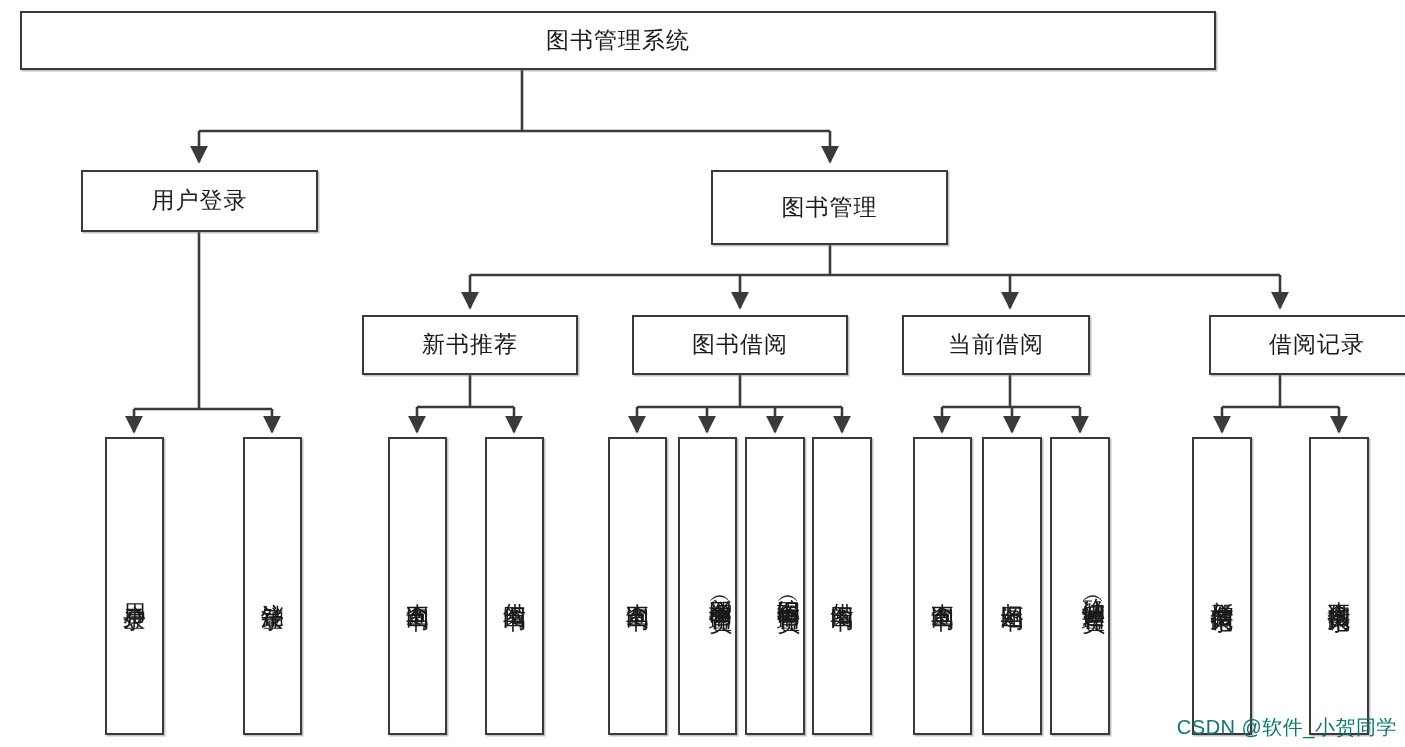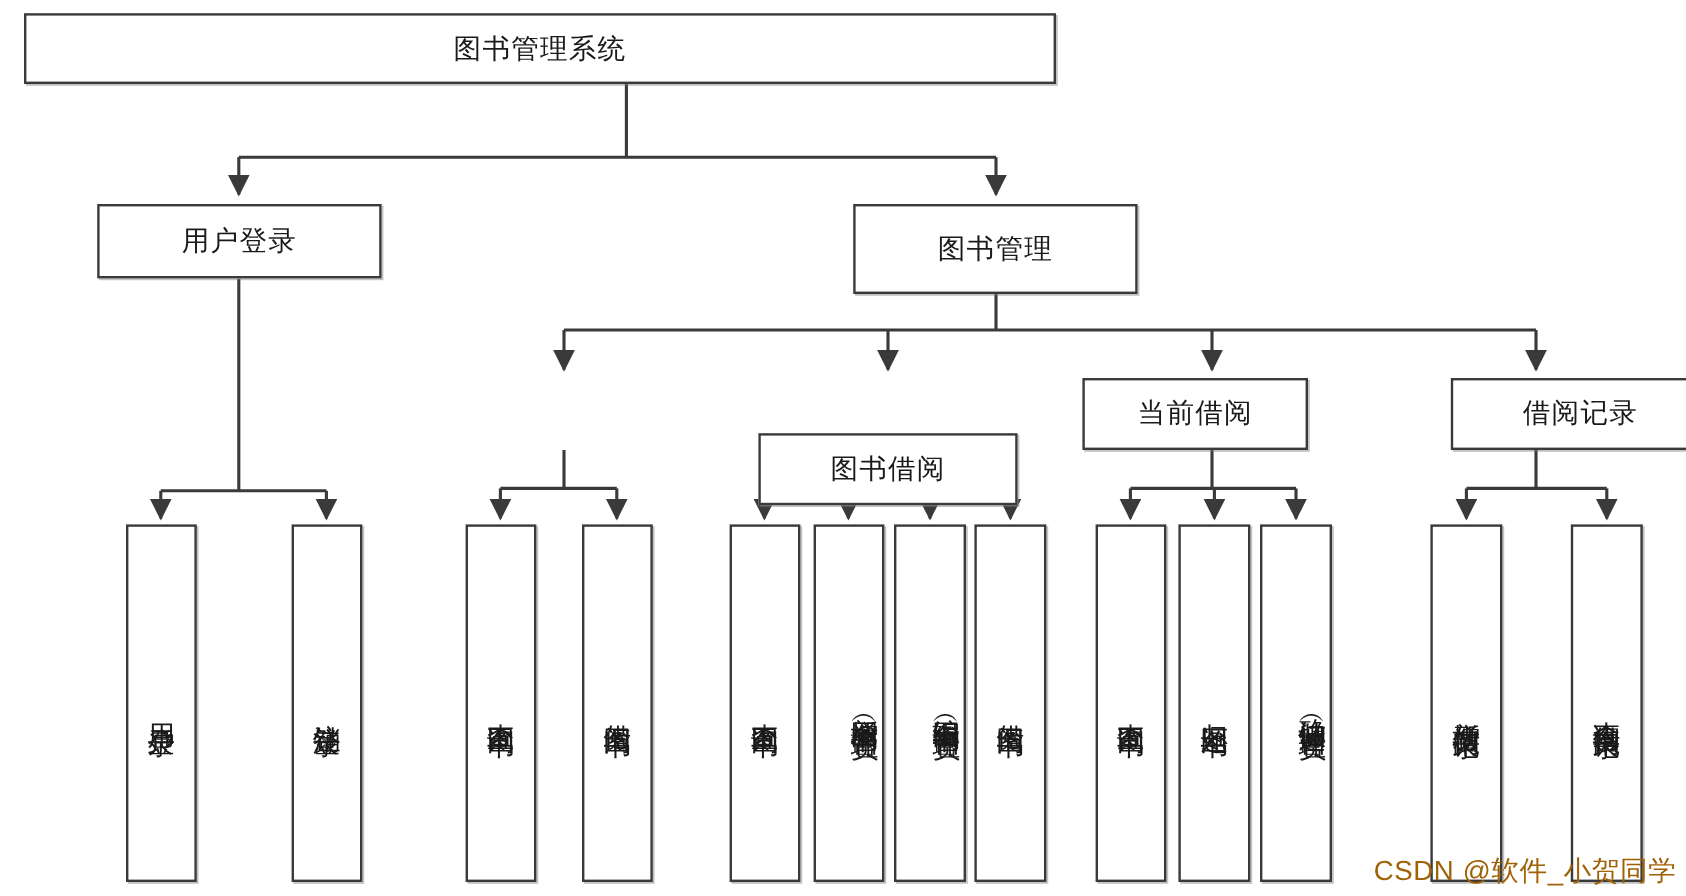--- a/index.html
+++ b/index.html
@@ -53,22 +53,22 @@
     padding-top: 6px;
     white-space: normal;
   }
   .node.vert.topalign {
     align-items: flex-start;
   }
   #watermark {
     position: absolute;
     right: 8px;
     bottom: 6px;
-    font-size: 23px;
-    color: #a16207;
+    font-size: 20px;
+    color: #0f766e;
     letter-spacing: 0.5px;
     user-select: none;
     white-space: nowrap;
   }
 </style>
 </head>
 <body>
 
 <div id="canvas">
 
@@ -115,32 +115,35 @@
       <path d="M 1012 407 L 1012 432" marker-end="url(#arrow)"></path>
       <path d="M 1080 407 L 1080 432" marker-end="url(#arrow)"></path>
 
       <path d="M 1280 375 L 1280 407"></path>
       <path d="M 1222 407 L 1339 407"></path>
       <path d="M 1222 407 L 1222 432" marker-end="url(#arrow)"></path>
       <path d="M 1339 407 L 1339 432" marker-end="url(#arrow)"></path>
     </g>
   </svg>
 
-  <div class="node horiz" style="left:20px; top:11px; width:860px; height:59px;">
+  <div class="node horiz" style="left:20px; top:11px; width:1196px; height:59px;">
     <span>图书管理系统</span>
   </div>
 
   <div class="node horiz" style="left:81px; top:170px; width:237px; height:62px;">
     <span>用户登录</span>
   </div>
   <div class="node horiz" style="left:711px; top:170px; width:237px; height:75px;">
     <span>图书管理</span>
   </div>
 
-  <div class="node horiz" style="left:632px; top:315px; width:216px; height:60px;margin-top:46px;">
+  <div class="node horiz" style="left:362px; top:315px; width:216px; height:60px;">
+    <span>新书推荐</span>
+  </div>
+  <div class="node horiz" style="left:632px; top:315px; width:216px; height:60px;">
     <span>图书借阅</span>
   </div>
   <div class="node horiz" style="left:902px; top:315px; width:188px; height:60px;">
     <span>当前借阅</span>
   </div>
   <div class="node horiz" style="left:1209px; top:315px; width:216px; height:60px;">
     <span>借阅记录</span>
   </div>
 
   <div class="node vert" style="left:105px; top:437px; width:59px; height:298px; align-items:center;">

